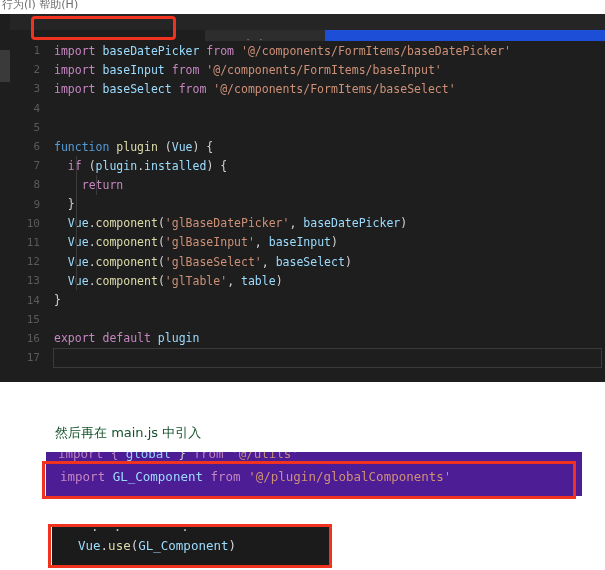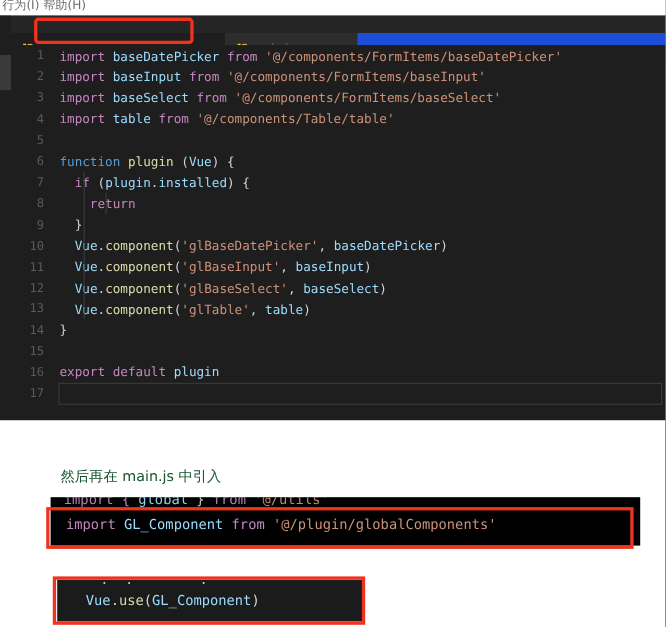--- a/index.html
+++ b/index.html
@@ -113,21 +113,21 @@
   
   .caption{
     position:absolute;left:55px;top:424px;
     font-size:13px;color:#14532d;white-space:nowrap;
     font-family:"DejaVu Sans", sans-serif;
   }
 
   
   .snippet1{
     position:absolute;left:46px;top:452px;width:536px;height:44px;
-    background:#000000;overflow:hidden;
+    background:#4c1d95;overflow:hidden;
     font-family:"DejaVu Sans Mono", monospace;font-size:12.5px;
   }
   .snip-clip{
     position:absolute;left:12px;top:-6px;white-space:pre;opacity:.95;
   }
   .snip-main1{
     position:absolute;left:14px;top:17px;white-space:pre;
   }
   .annot1{
     position:absolute;left:42px;top:461px;width:534px;height:38px;
@@ -173,21 +173,21 @@
       <span class="js-badge">JS</span>
       <span class="tab-label">main.js</span>
     </div>
   </div>
 
   <div class="code-area">
     <div id="code-lines">
         <div class="code-row"><div class="ln">1</div><div class="code-text"><span class="t-kw">import </span><span class="t-var">baseDatePicker </span><span class="t-kw">from </span><span class="t-str">'@/components/FormItems/baseDatePicker'</span></div></div>
         <div class="code-row"><div class="ln">2</div><div class="code-text"><span class="t-kw">import </span><span class="t-var">baseInput </span><span class="t-kw">from </span><span class="t-str">'@/components/FormItems/baseInput'</span></div></div>
         <div class="code-row"><div class="ln">3</div><div class="code-text"><span class="t-kw">import </span><span class="t-var">baseSelect </span><span class="t-kw">from </span><span class="t-str">'@/components/FormItems/baseSelect'</span></div></div>
-        <div class="code-row"><div class="ln">4</div><div class="code-text"><span class="t-kw">import </span><span class="t-var">table </span><span class="t-kw">from </span><span class="t-str">'@/components/Table/table'</span></div></div>
+        <div class="code-row"><div class="ln">4</div></div>
         <div class="code-row"><div class="ln">5</div><div class="code-text"></div></div>
         <div class="code-row"><div class="ln">6</div><div class="code-text"><span class="t-fn">function </span><span class="t-yellow">plugin </span><span class="t-plain">(</span><span class="t-var">Vue</span><span class="t-plain">) {</span></div></div>
         <div class="code-row"><div class="ln">7</div><div class="guide g1"></div><div class="code-text"><span class="t-plain">  </span><span class="t-ctrl">if </span><span class="t-plain">(</span><span class="t-var">plugin</span><span class="t-plain">.</span><span class="t-var">installed</span><span class="t-plain">) {</span></div></div>
         <div class="code-row"><div class="ln">8</div><div class="guide g1"></div><div class="guide g2"></div><div class="code-text"><span class="t-plain">    </span><span class="t-ctrl">return</span></div></div>
         <div class="code-row"><div class="ln">9</div><div class="guide g1"></div><div class="code-text"><span class="t-plain">  }</span></div></div>
         <div class="code-row"><div class="ln">10</div><div class="guide g1"></div><div class="code-text"><span class="t-plain">  </span><span class="t-var">Vue</span><span class="t-plain">.</span><span class="t-yellow">component</span><span class="t-plain">(</span><span class="t-str">'glBaseDatePicker'</span><span class="t-plain">, </span><span class="t-var">baseDatePicker</span><span class="t-plain">)</span></div></div>
         <div class="code-row"><div class="ln">11</div><div class="guide g1"></div><div class="code-text"><span class="t-plain">  </span><span class="t-var">Vue</span><span class="t-plain">.</span><span class="t-yellow">component</span><span class="t-plain">(</span><span class="t-str">'glBaseInput'</span><span class="t-plain">, </span><span class="t-var">baseInput</span><span class="t-plain">)</span></div></div>
         <div class="code-row"><div class="ln">12</div><div class="guide g1"></div><div class="code-text"><span class="t-plain">  </span><span class="t-var">Vue</span><span class="t-plain">.</span><span class="t-yellow">component</span><span class="t-plain">(</span><span class="t-str">'glBaseSelect'</span><span class="t-plain">, </span><span class="t-var">baseSelect</span><span class="t-plain">)</span></div></div>
         <div class="code-row"><div class="ln">13</div><div class="guide g1"></div><div class="code-text"><span class="t-plain">  </span><span class="t-var">Vue</span><span class="t-plain">.</span><span class="t-yellow">component</span><span class="t-plain">(</span><span class="t-str">'glTable'</span><span class="t-plain">, </span><span class="t-var">table</span><span class="t-plain">)</span></div></div>
         <div class="code-row"><div class="ln">14</div><div class="code-text"><span class="t-plain">}</span></div></div>

